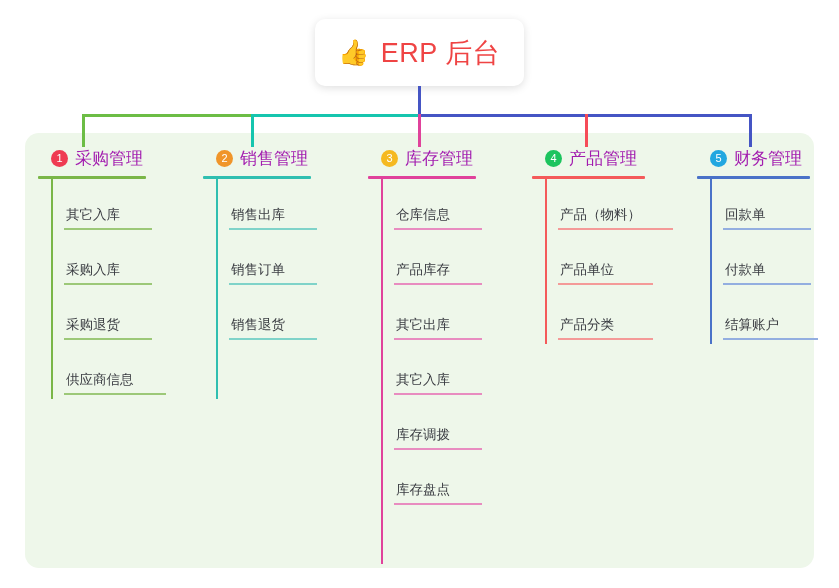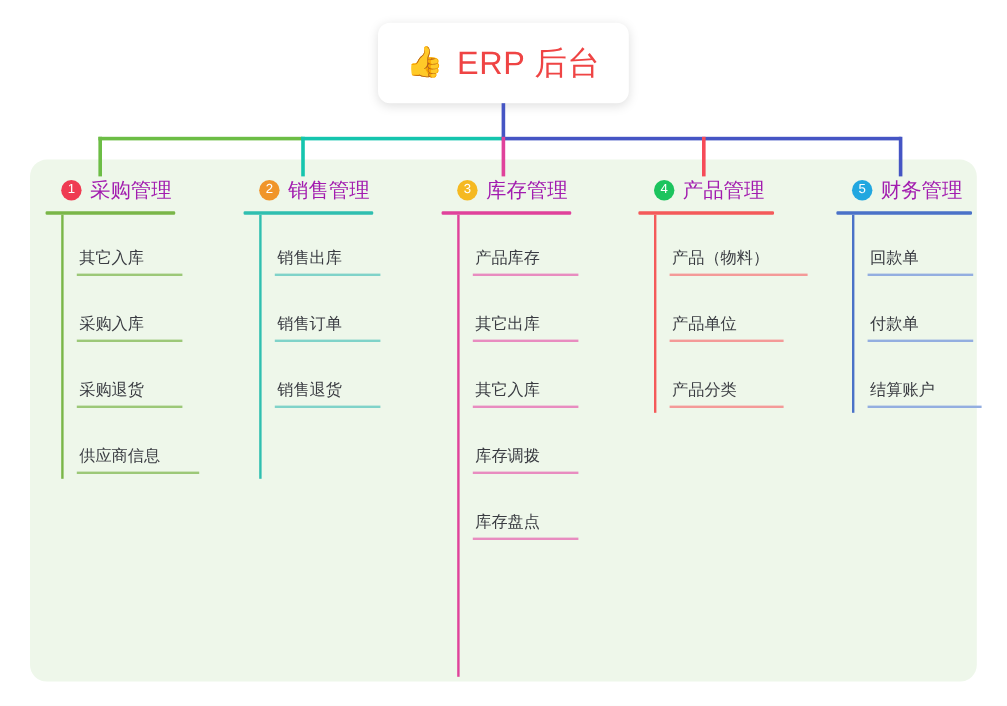--- a/index.html
+++ b/index.html
@@ -203,20 +203,24 @@
       </div>
       <div class="column" style="left: 368px;">
         <div class="col-head">
           <span class="badge" style="background: rgb(245, 185, 33);">3</span>
           <span class="col-title">库存管理</span>
         </div>
         <div class="head-rule" style="width: 108px; background: rgb(224, 66, 155);"></div>
         <div class="leaves">
           <div class="spine" style="background: rgb(224, 66, 155); height: 385px;"></div>
           <div class="leaf">
+            <span class="leaf-text">仓库信息</span>
+            <div class="leaf-rule" style="width: 88px; background: rgb(232, 140, 192);"></div>
+          </div>
+          <div class="leaf">
             <span class="leaf-text">产品库存</span>
             <div class="leaf-rule" style="width: 88px; background: rgb(232, 140, 192);"></div>
           </div>
           <div class="leaf">
             <span class="leaf-text">其它出库</span>
             <div class="leaf-rule" style="width: 88px; background: rgb(232, 140, 192);"></div>
           </div>
           <div class="leaf">
             <span class="leaf-text">其它入库</span>
             <div class="leaf-rule" style="width: 88px; background: rgb(232, 140, 192);"></div>

